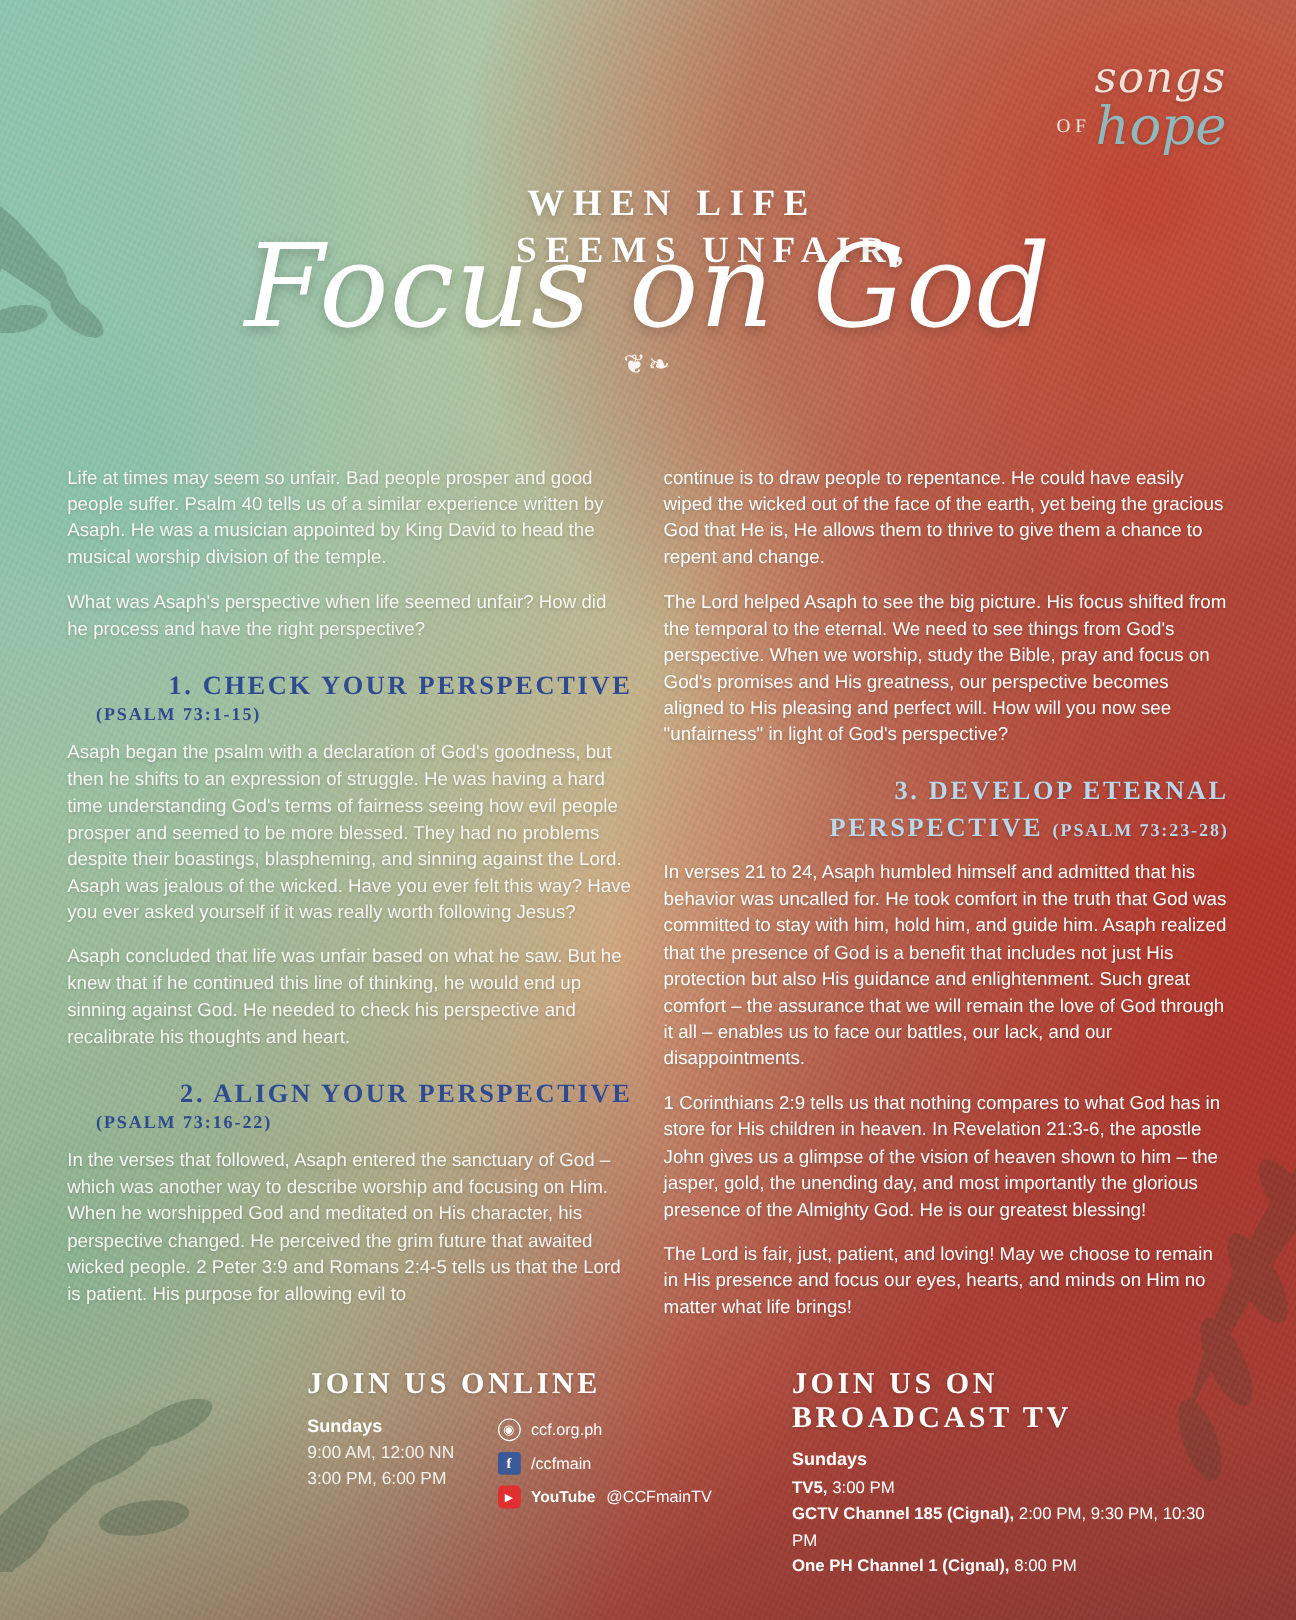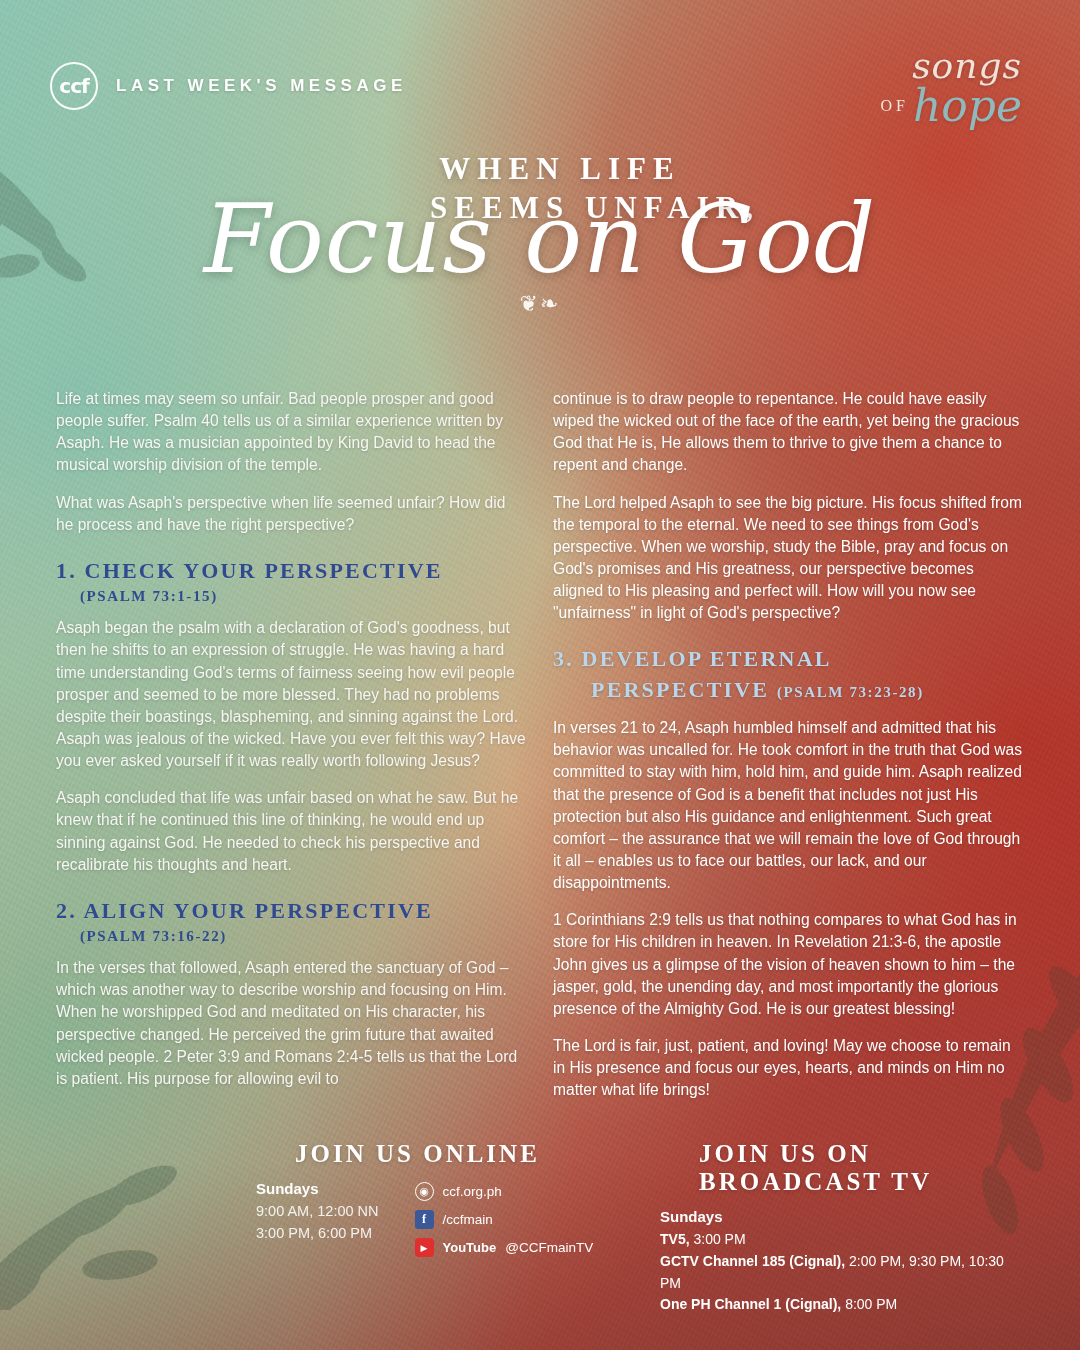--- a/index.html
+++ b/index.html
@@ -93,41 +93,41 @@
   .col p {
     color: #ffffff; font-size: 15.6px; line-height: 1.42;
     margin-bottom: 15px;
     text-shadow: 0 1px 3px rgba(0,0,0,.18);
   }
   .col.left p { color: #f6f6f2; }
   .heading {
     font-family: "Liberation Serif", serif; font-weight: 700;
     font-size: 22px; letter-spacing: 2.2px; line-height: 1.2;
     margin: 22px 0 4px;
+    text-align: right;
   }
   .heading.blue { color: #2f4a8f; text-shadow: 0 1px 2px rgba(255,255,255,.12); }
   .heading.lblue { color: #b9d6ea; text-shadow: 0 1px 3px rgba(0,0,0,.2); }
   .subref {
     font-family: "Liberation Serif", serif; font-weight: 700;
     font-size: 15px; letter-spacing: 1.6px; margin: 0 0 12px 24px;
   }
   .subref.blue { color: #2f4a8f; }
   .subref.inline { display: inline; margin: 0; }
 
   
   .footer {
     position: absolute; bottom: 34px; left: 0; width: 1080px;
     display: flex; padding: 0 56px; gap: 40px; z-index: 4;
   }
   .foot-col { flex: 1; }
   .foot-title {
     font-family: "Liberation Serif", serif; font-weight: 700; color: #ffffff;
     font-size: 25px; letter-spacing: 3px; margin-bottom: 12px;
     text-shadow: 0 1px 4px rgba(0,0,0,.22);
-    margin-left: 39px;
   }
   .foot-left-wrap { display: flex; gap: 36px; }
   .foot-sub { color: #ffffff; font-size: 15px; font-weight: 700; margin-bottom: 4px; }
   .foot-line { color: #f2f2ee; font-size: 14.5px; line-height: 1.5; }
   .social { display: flex; flex-direction: column; gap: 9px; margin-top: 2px; }
   .social-row { display: flex; align-items: center; gap: 9px; color: #ffffff; font-size: 13.5px; }
   .s-icon {
     width: 19px; height: 19px; border-radius: 3px; display: inline-flex;
     align-items: center; justify-content: center; color: #fff; font-size: 12px;
     background: rgba(255,255,255,.25); flex: 0 0 auto;
@@ -174,24 +174,20 @@
   <svg class="leaf-deco leaf-br" viewBox="0 0 260 360">
     <g fill="#35402c" opacity="0.55">
       <path d="M260 60 C200 120 160 200 140 300 C180 220 220 150 260 110 Z"></path>
       <ellipse cx="225" cy="120" rx="40" ry="15" transform="rotate(55 225 120)"></ellipse>
       <ellipse cx="198" cy="185" rx="42" ry="16" transform="rotate(60 198 185)"></ellipse>
       <ellipse cx="172" cy="255" rx="40" ry="15" transform="rotate(65 172 255)"></ellipse>
       <ellipse cx="150" cy="320" rx="36" ry="14" transform="rotate(70 150 320)"></ellipse>
     </g>
   </svg>
 
-  <div class="header">
-    <div class="ccf-logo">ccf</div>
-    <div class="header-label">LAST WEEK'S MESSAGE</div>
-  </div>
 
   <div class="songs-hope">
     <span class="songs-word">songs</span>
     <span class="of-word">OF</span><span class="hope-word">hope</span>
   </div>
 
   <div class="title-block">
     <div class="title-line1">WHEN LIFE</div>
     <div class="title-line2">SEEMS UNFAIR,</div>
     <div class="title-script">Focus on God</div>

